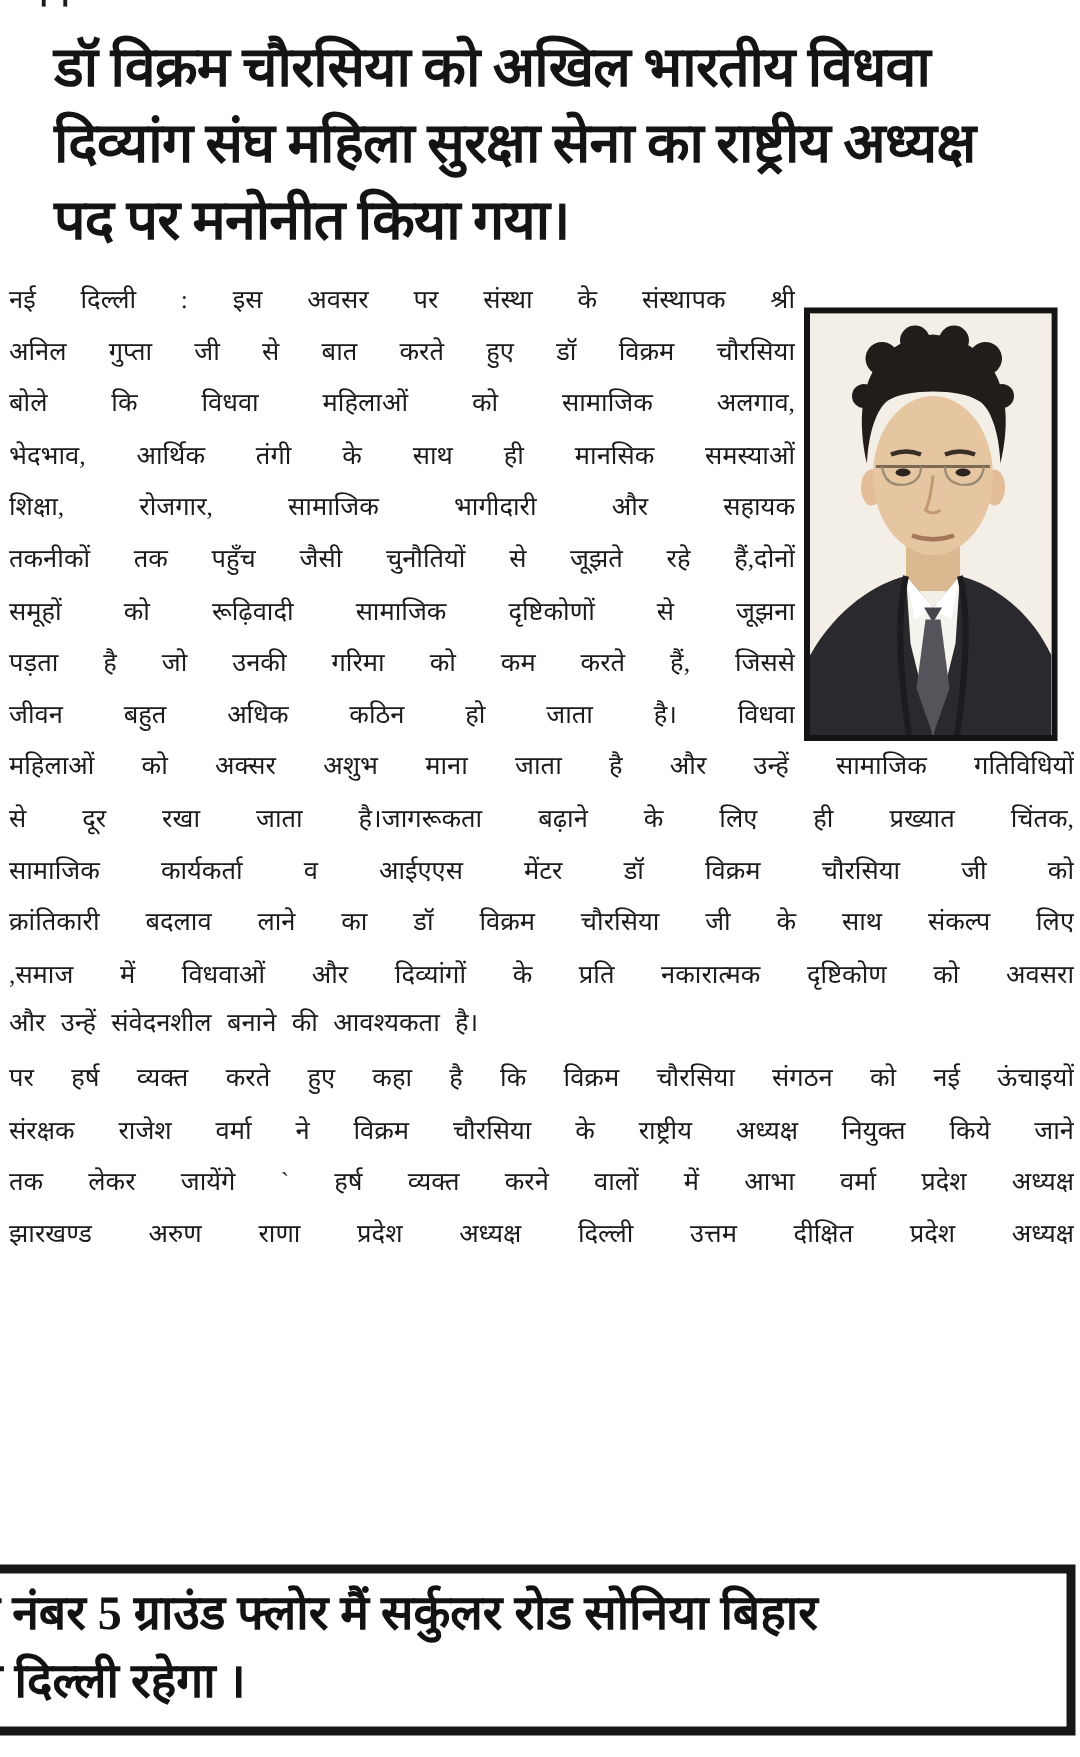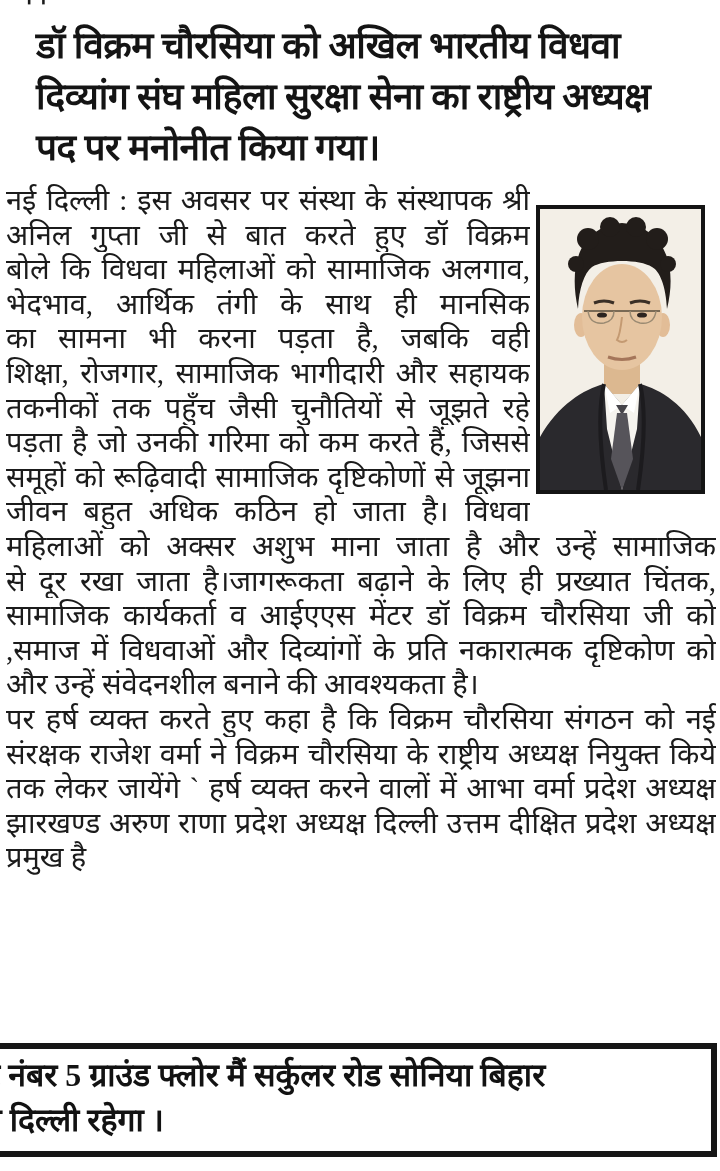--- a/index.html
+++ b/index.html
@@ -27,25 +27,25 @@
     text-align: left;
     margin-left: 36px;
   }
   .hline {
     font-size: 37px; line-height: 51px; font-weight: bold;
     color: #141414; white-space: nowrap; letter-spacing: -0.5px;
   }
   
   .article { position: absolute; left: 6px; top: 183px; width: 710px; }
   .bline {
-    font-size: 29px; line-height: 34.6px; height: 34.6px;
+    font-size: 17px; line-height: 34.6px; height: 34.6px;
     color: #1b1b1b; overflow: hidden;
   }
   .jline { text-align: justify; text-align-last: justify; text-justify: inter-word; }
-  .lline { text-align: left; text-align-last: left; }
+  .lline { text-align: left; text-align-last: left; font-family: Liberation Mono, monospace; }
   .col   { width: 524px; }
   .full  { width: 710px; }
   
   .photo-frame {
     position: absolute; left: 536px; top: 205px;
     width: 161px; height: 281px;
     border: 4px solid #141414; background: #f3efe7;
   }
   .photo-frame svg { display: block; }
   
@@ -75,39 +75,38 @@
   <div class="hline">पद पर मनोनीत किया गया।</div>
 </div>
 
 <div class="article">
 
   <div>
     <div class="bline col jline">नई दिल्ली : इस अवसर पर संस्था के संस्थापक श्री</div>
     <div class="bline col jline">अनिल गुप्ता जी से बात करते हुए डॉ विक्रम चौरसिया</div>
     <div class="bline col jline">बोले कि विधवा महिलाओं को सामाजिक अलगाव,</div>
     <div class="bline col jline">भेदभाव, आर्थिक तंगी के साथ ही मानसिक समस्याओं</div>
-    <div class="bline col jline">का सामना भी करना पड़ता है, जबकि वही दिव्यांगजन</div>
     <div class="bline col jline">शिक्षा, रोजगार, सामाजिक भागीदारी और सहायक</div>
     <div class="bline col jline">तकनीकों तक पहुँच जैसी चुनौतियों से जूझते रहे हैं,दोनों</div>
+    <div class="bline col jline">समूहों को रूढ़िवादी सामाजिक दृष्टिकोणों से जूझना</div>
     <div class="bline col jline">पड़ता है जो उनकी गरिमा को कम करते हैं, जिससे</div>
-    <div class="bline col jline">समूहों को रूढ़िवादी सामाजिक दृष्टिकोणों से जूझना</div>
     <div class="bline col jline">जीवन बहुत अधिक कठिन हो जाता है। विधवा</div>
   </div>
 
   <div>
     <div class="bline full jline">महिलाओं को अक्सर अशुभ माना जाता है और उन्हें सामाजिक गतिविधियों</div>
     <div class="bline full jline">से दूर रखा जाता है।जागरूकता बढ़ाने के लिए ही  प्रख्यात चिंतक,</div>
     <div class="bline full jline">सामाजिक कार्यकर्ता व आईएएस मेंटर डॉ विक्रम चौरसिया  जी को</div>
-    <div class="bline full jline">,समाज में विधवाओं और दिव्यांगों के प्रति नकारात्मक दृष्टिकोण को बदलना</div>
+    <div class="bline full jline">क्रांतिकारी बदलाव लाने का डॉ विक्रम चौरसिया जी के साथ संकल्प लिए</div>
+    <div class="bline full jline">,समाज में विधवाओं और दिव्यांगों के प्रति नकारात्मक दृष्टिकोण को अवसरा</div>
     <div class="bline full lline">और उन्हें संवेदनशील बनाने की आवश्यकता है।</div>
     <div class="bline full jline">पर हर्ष व्यक्त करते हुए कहा है कि विक्रम चौरसिया संगठन को नई ऊंचाइयों</div>
     <div class="bline full jline">संरक्षक राजेश  वर्मा ने विक्रम चौरसिया के राष्ट्रीय अध्यक्ष नियुक्त किये जाने</div>
     <div class="bline full jline">तक लेकर जायेंगे ` हर्ष व्यक्त करने वालों में आभा वर्मा प्रदेश अध्यक्ष</div>
     <div class="bline full jline">झारखण्ड  अरुण राणा प्रदेश अध्यक्ष दिल्ली उत्तम दीक्षित प्रदेश अध्यक्ष</div>
-    <div class="bline full lline">प्रमुख है</div>
   </div>
 </div>
 
 <div class="photo-frame">
   <svg width="161" height="281" viewBox="0 0 161 281">
     <rect x="0" y="0" width="161" height="281" fill="#f3efe7"></rect>
 
     <rect x="64" y="140" width="36" height="45" fill="#dcb890"></rect>
 
     <ellipse cx="41" cy="116" rx="7" ry="12" fill="#e2bd97"></ellipse>

